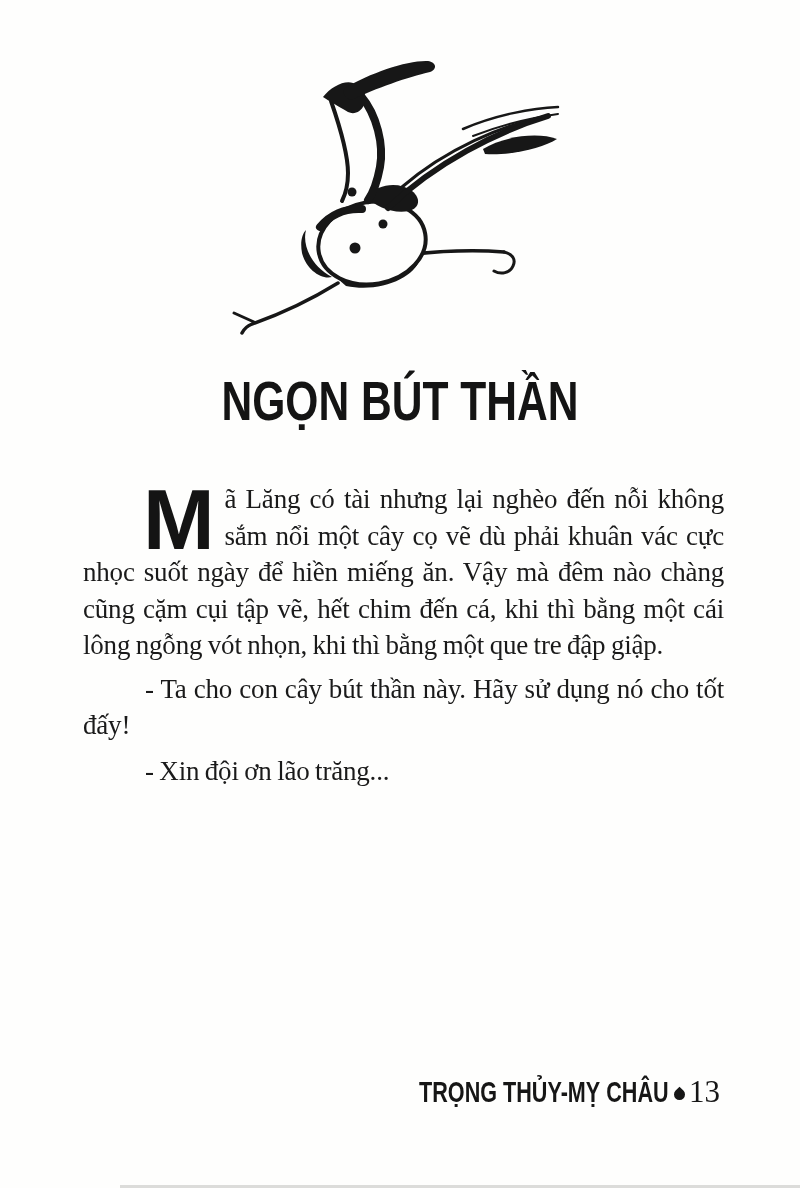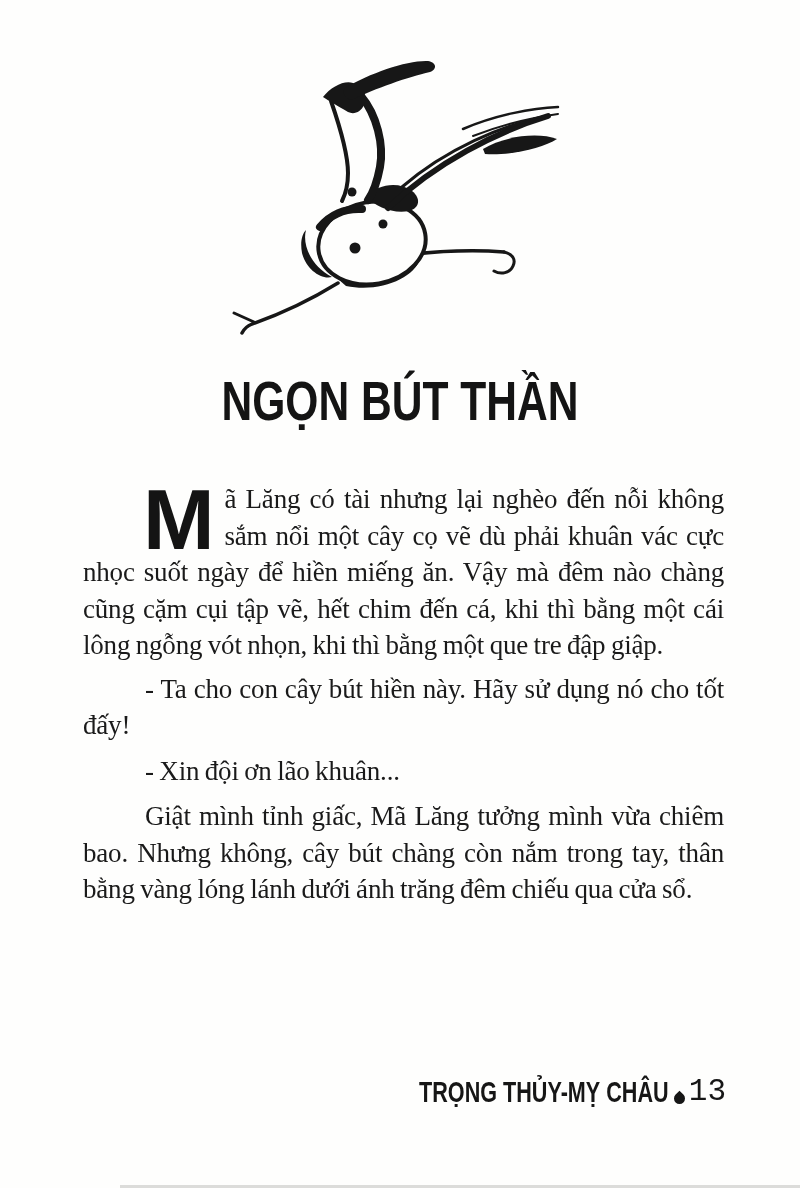--- a/index.html
+++ b/index.html
@@ -43,43 +43,43 @@
   .dropcap {
     float:left;
     font-family:"Liberation Sans", sans-serif;
     font-weight:700;
     font-size:86px;
     line-height:0.78;
     margin:5px 10px 0 60px;
     color:#141414;
   }
   .footer {
-    position:absolute; top:1077px; right:74px;
-    display:flex; align-items:center;
+    position:absolute; top:1077px; right:80px;
+    display:flex; align-items:flex-start;
   }
   .footer-book-title {
     font-family:"Liberation Sans", sans-serif;
     font-weight:700;
     font-size:30px;
     line-height:30px;
     white-space:nowrap;
     color:#161616;
     transform:scaleX(0.72);
     transform-origin:100% 50%;
   }
   .droplet {
     width:11px; height:11px;
     background:#161616;
     border-radius:0 50% 50% 50%;
     transform:rotate(45deg);
     margin:12px 4px 0 5px;
     flex:0 0 auto;
   }
   .footer-page-number {
-    font-family:Liberation Mono, monospace;
+    font-family:Liberation Serif, serif;
     font-size:31px;
     line-height:30px;
     color:#161616;
   }
   .page-bottom-edge {
     position:absolute; left:120px; right:0; bottom:0;
     height:3px; background:#dcdcda;
   }
   svg .ink { stroke:#171717; fill:none; stroke-linecap:round; }
 </style>
@@ -123,23 +123,22 @@
     <path class="ink" stroke-width="2" d="M243,91 C274,79 306,72 328,69"></path>
 
     <circle cx="153" cy="179" r="4.5" fill="#171717"></circle>
     <circle cx="125" cy="203" r="5.5" fill="#171717"></circle>
   </svg>
 
   <div class="chapter-title">NGỌN BÚT THẦN</div>
 
   <div class="body-text">
     <p class="drop"><span class="dropcap">M</span><span>ã Lăng có tài nhưng lại nghèo đến nỗi không sắm nổi một cây cọ vẽ dù phải khuân vác cực nhọc suốt ngày để hiền miếng ăn. Vậy mà đêm nào chàng cũng cặm cụi tập vẽ, hết chim đến cá, khi thì bằng một cái lông ngỗng vót nhọn, khi thì bằng một que tre đập giập.</span></p>
-    <p class="dialog">- Ta cho con cây bút hiền này. Hãy sử dụng nó cho tốt đấy!</p>
-    <p class="dialog">- Xin đội ơn lão khuân...</p>
-    <p>Giật mình tỉnh giấc, Mã Lăng tưởng mình vừa chiêm bao. Nhưng không, cây bút chàng còn nắm trong tay, thân bằng vàng lóng lánh dưới ánh trăng đêm chiếu qua cửa sổ.</p>
+    <p class="dialog">- Ta cho con cây bút thần này. Hãy sử dụng nó cho tốt đấy!</p>
+    <p class="dialog">- Xin đội ơn lão trăng...</p>
   </div>
 
   <div class="footer">
     <span class="footer-book-title">TRỌNG THỦY-MỴ CHÂU</span>
     <span class="droplet"></span>
     <span class="footer-page-number">13</span>
   </div>
 
   <div class="page-bottom-edge"></div>
 </div>

